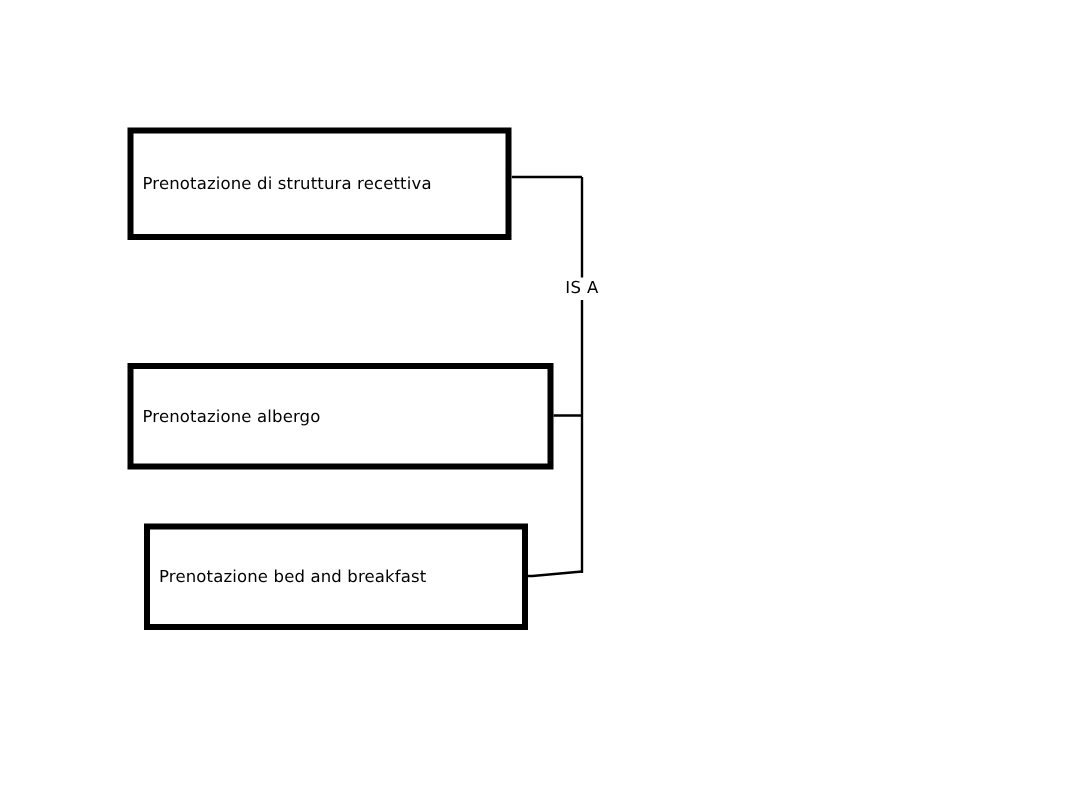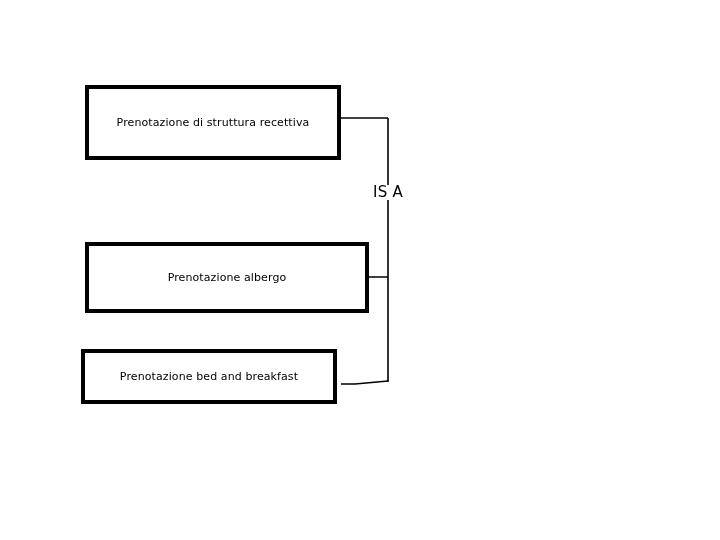--- a/index.html
+++ b/index.html
@@ -20,21 +20,20 @@
     height: 540px;
     background: #ffffff;
   }
   .entity-box {
     position: absolute;
     box-sizing: border-box;
     background: #ffffff;
     border: 4px solid #000000;
     display: flex;
     align-items: center;
-    justify-content: center;
   }
   .entity-label {
     font-size: 11px;
     line-height: 14px;
     color: #000000;
     text-align: center;
     letter-spacing: 0.1px;
     white-space: nowrap;
     padding: 0 6px;
   }
@@ -44,40 +43,40 @@
     width: 256px;
     height: 75px;
   }
   #box-child-1 {
     left: 85px;
     top: 242px;
     width: 284px;
     height: 71px;
   }
   #box-child-2 {
-    left: 81px;
+    left: 96px;
     top: 349px;
     width: 256px;
-    height: 55px;
+    height: 71px;
   }
   .connector-svg {
     position: absolute;
     left: 0;
     top: 0;
     width: 720px;
     height: 540px;
     pointer-events: none;
   }
   .isa-label {
     position: absolute;
     left: 364px;
     top: 185px;
     width: 48px;
     text-align: center;
-    font-size: 15px;
+    font-size: 11px;
     line-height: 14px;
     color: #000000;
     background: #ffffff;
     letter-spacing: 0.3px;
   }
 </style>
 </head>
 <body>
 
 <div id="canvas">

